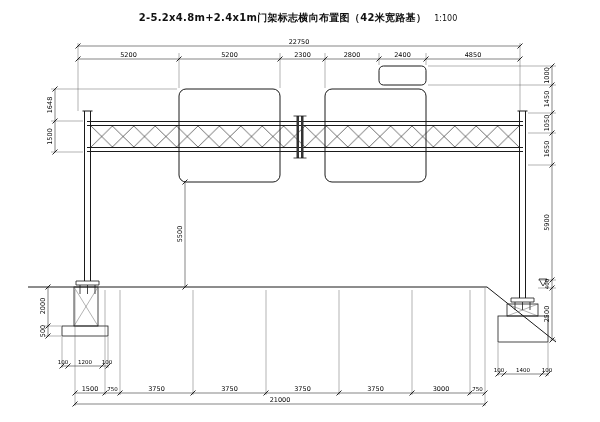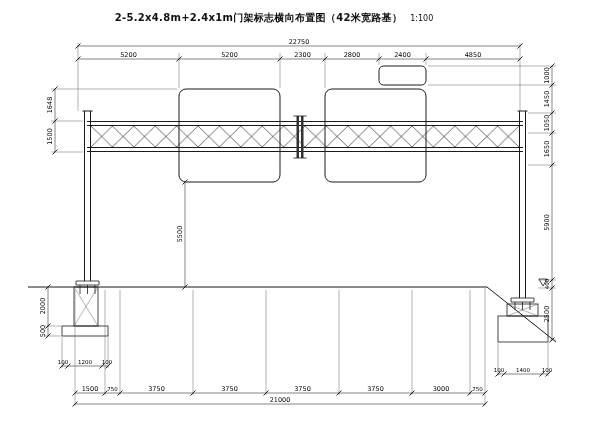--- a/index.html
+++ b/index.html
@@ -1,18 +1,18 @@
 <!DOCTYPE html>
 <html><head>
 <meta charset="utf-8">
 <style>
   html,body{margin:0;padding:0;background:#fff;}
   .sheet{position:relative;width:600px;height:422px;background:#ffffff;overflow:hidden;
          font-family:"DejaVu Sans",sans-serif;}
-  .title-row{position:absolute;top:6px;left:0;width:548px;text-align:center;z-index:2;}
+  .title-row{position:absolute;top:6px;left:0;width:548px;text-align:center;z-index:2;padding-left:24px;}
   .title-main{font-size:10px;font-weight:bold;color:#111;letter-spacing:.3px;}
   .title-scale{font-size:8px;color:#111;margin-left:8px;}
   svg{position:absolute;top:0;left:0;}
   .st{stroke:#1a1a1a;stroke-width:1;fill:none;}
   .st2{stroke:#1a1a1a;stroke-width:.8;fill:none;}
   .dim{stroke:#333;stroke-width:.6;fill:none;}
   .tick{stroke:#111;stroke-width:.9;fill:none;}
   .ext{stroke:#555;stroke-width:.45;fill:none;}
   .d{font-size:6.5px;fill:#000;}
   .d6{font-size:5.5px;fill:#000;}

